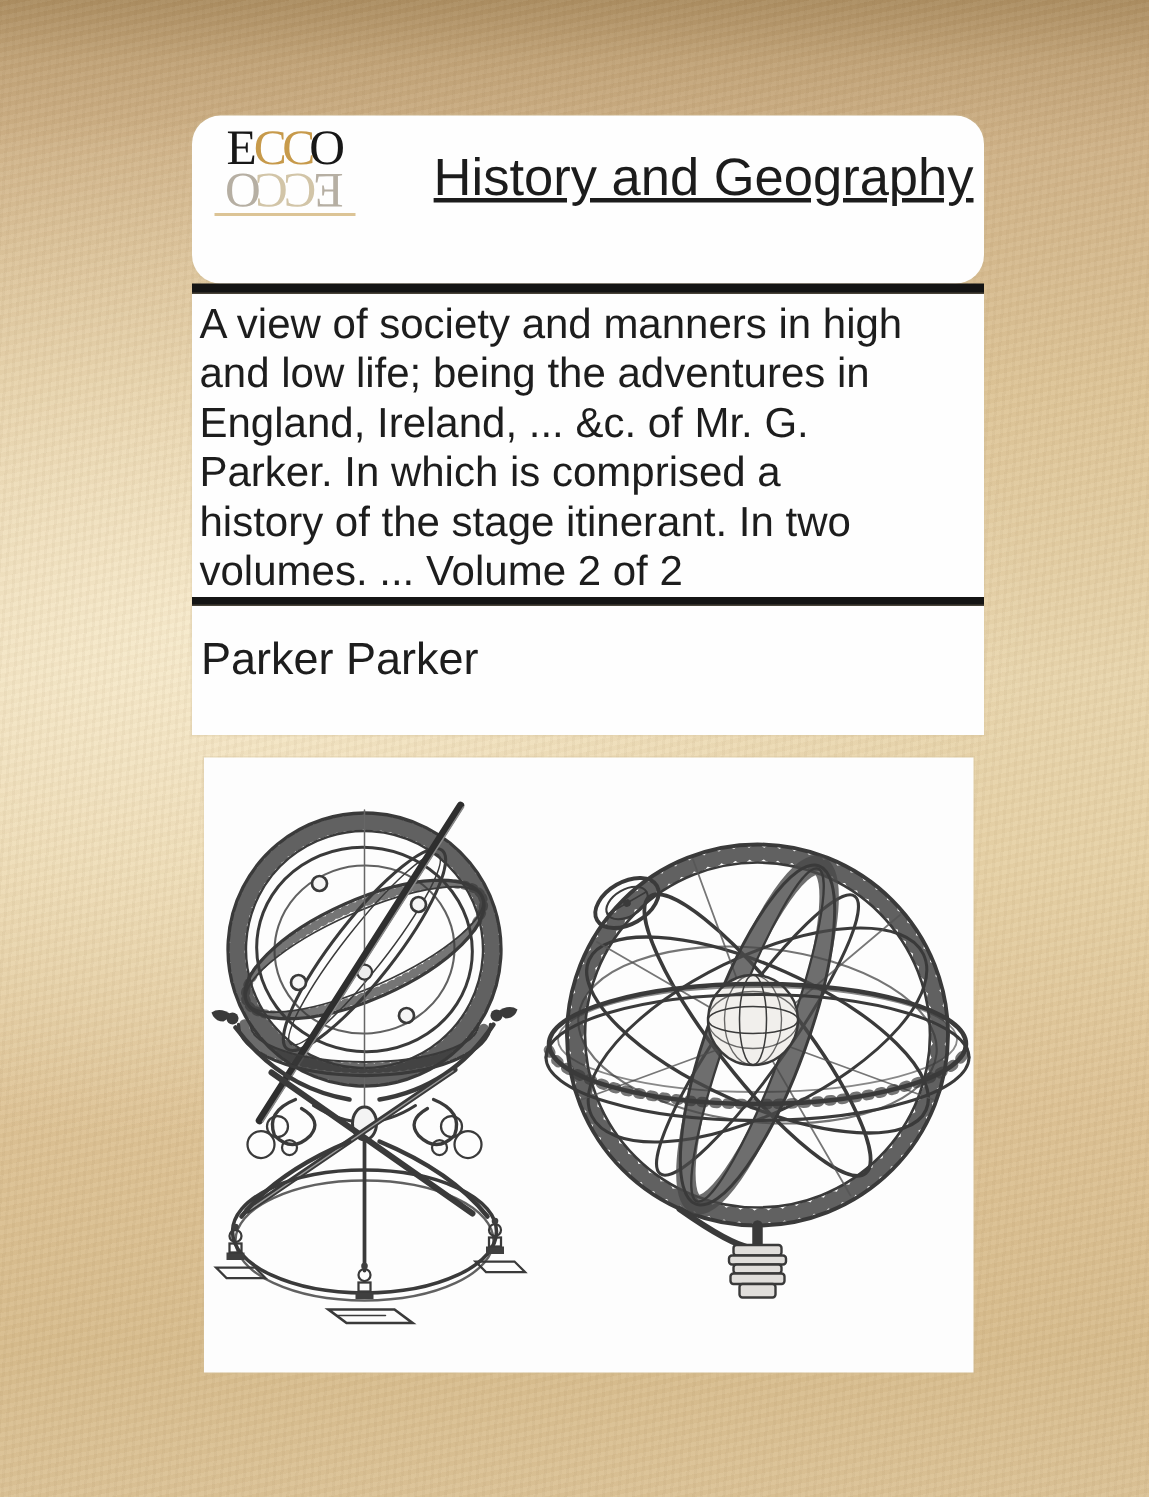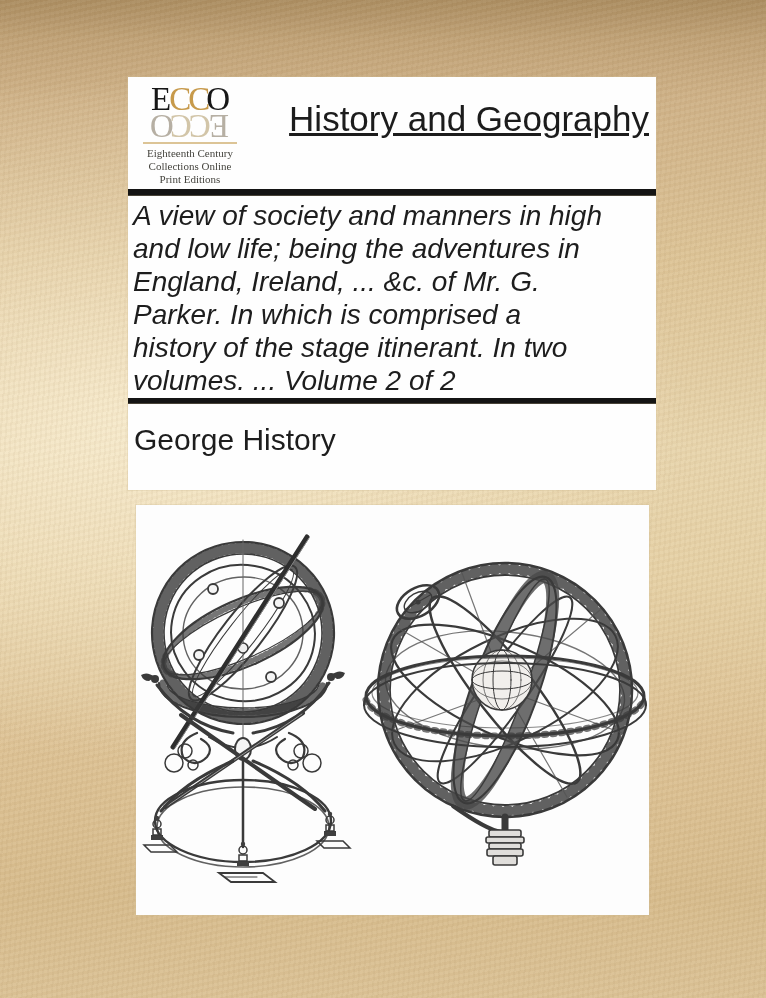--- a/index.html
+++ b/index.html
@@ -14,21 +14,21 @@
       repeating-linear-gradient(94deg, rgba(120,90,50,.045) 0 2px, rgba(255,255,255,0) 2px 5px),
       repeating-linear-gradient(-12deg, rgba(255,250,235,.05) 0 3px, rgba(150,115,70,.03) 3px 6px),
       radial-gradient(120% 55% at 16% 42%, rgba(255,246,222,.65), rgba(255,246,222,0) 62%),
       linear-gradient(180deg,#ab8d61 0%,#c0a277 4%,#cfb288 10%,#ddc497 26%,#e8d5ad 45%,#e6d1a6 58%,#ddc295 74%,#d7bc8d 90%,#dbc296 100%);
   }
   .panel{
     position:absolute;background:#fefefe;
     box-shadow:0 0 0 1px rgba(210,190,150,.28);
   }
   
-  .header-box{left:128px;top:77px;width:528px;height:112px;}
+  .header-box{left:128px;top:77px;width:528px;height:112px;border-radius:19px;}
   .logo-block{position:absolute;left:13px;top:8px;width:98px;text-align:center;}
   .logo-line{
     font-family:"Liberation Serif",serif;font-size:33px;line-height:29px;
     letter-spacing:-1px;white-space:nowrap;color:#171717;
   }
   .logo-line .cc{letter-spacing:-3px;margin:0 -1px;}
   .logo-main .cc{color:#c79a4b;}
   .logo-mirror{transform:rotate(180deg);color:#b6afa3;margin-top:-3px;}
   .logo-mirror .cc{color:#d2c5a8;}
   .logo-divider{border:0;border-top:2px solid #dcc496;margin:2px 2px 3px 2px;}
@@ -41,63 +41,60 @@
     font-size:35px;color:#1c1c1c;letter-spacing:0;text-decoration:underline;
   }
   
   .bar{position:absolute;left:128px;width:528px;background:#141414;}
   .bar-top{top:189px;height:7px;}
   .bar-bottom{top:398px;height:6px;}
   
   .title-box{left:128px;top:196px;width:528px;height:202px;}
   .book-title{
     position:absolute;left:5px;top:3px;width:520px;
-    font-size:28px;line-height:33px;color:#1d1d1d;white-space:pre-line;font-style:italic;
+    font-size:28px;line-height:33px;color:#1d1d1d;white-space:pre-line;
   }
   
   .author-box{left:128px;top:404px;width:528px;height:86px;}
   .author-name{
     position:absolute;left:6px;top:19px;font-size:30px;color:#1d1d1d;
   }
   
   .illus-box{left:136px;top:505px;width:513px;height:410px;background:#fdfdfd;}
   .illus-box svg{display:block;}
 </style>
 </head>
 <body>
 
 <div class="cover">
 
   <div class="panel header-box">
     <div class="logo-block">
       <div class="logo-line logo-main"><span>E</span><span class="cc">CC</span><span>O</span></div>
       <div class="logo-line logo-mirror"><span>E</span><span class="cc">CC</span><span>O</span></div>
       <hr class="logo-divider">
-      <div class="logo-subtitle">Eighteenth Century
-Collections Online
-Print Editions</div>
     </div>
     <div class="category-title">History and Geography</div>
   </div>
 
   <div class="bar bar-top"></div>
 
   <div class="panel title-box">
     <div class="book-title">A view of society and manners in high
 and low life; being the adventures in
 England, Ireland, ... &amp;c. of Mr. G.
 Parker. In which is comprised a
 history of the stage itinerant. In two
 volumes. ... Volume 2 of 2</div>
   </div>
 
   <div class="bar bar-bottom"></div>
 
   <div class="panel author-box">
-    <div class="author-name">George History</div>
+    <div class="author-name">Parker Parker</div>
   </div>
 
   <div class="panel illus-box">
     <svg width="513" height="410" viewBox="0 0 513 410">
 
       <g stroke="#3a3a3a" fill="none" stroke-linecap="round" transform="translate(107,128)">
 
         <g transform="rotate(-18)">
           <circle r="91" stroke-width="2.2"></circle>
           <circle r="79" stroke-width="1.6"></circle>

